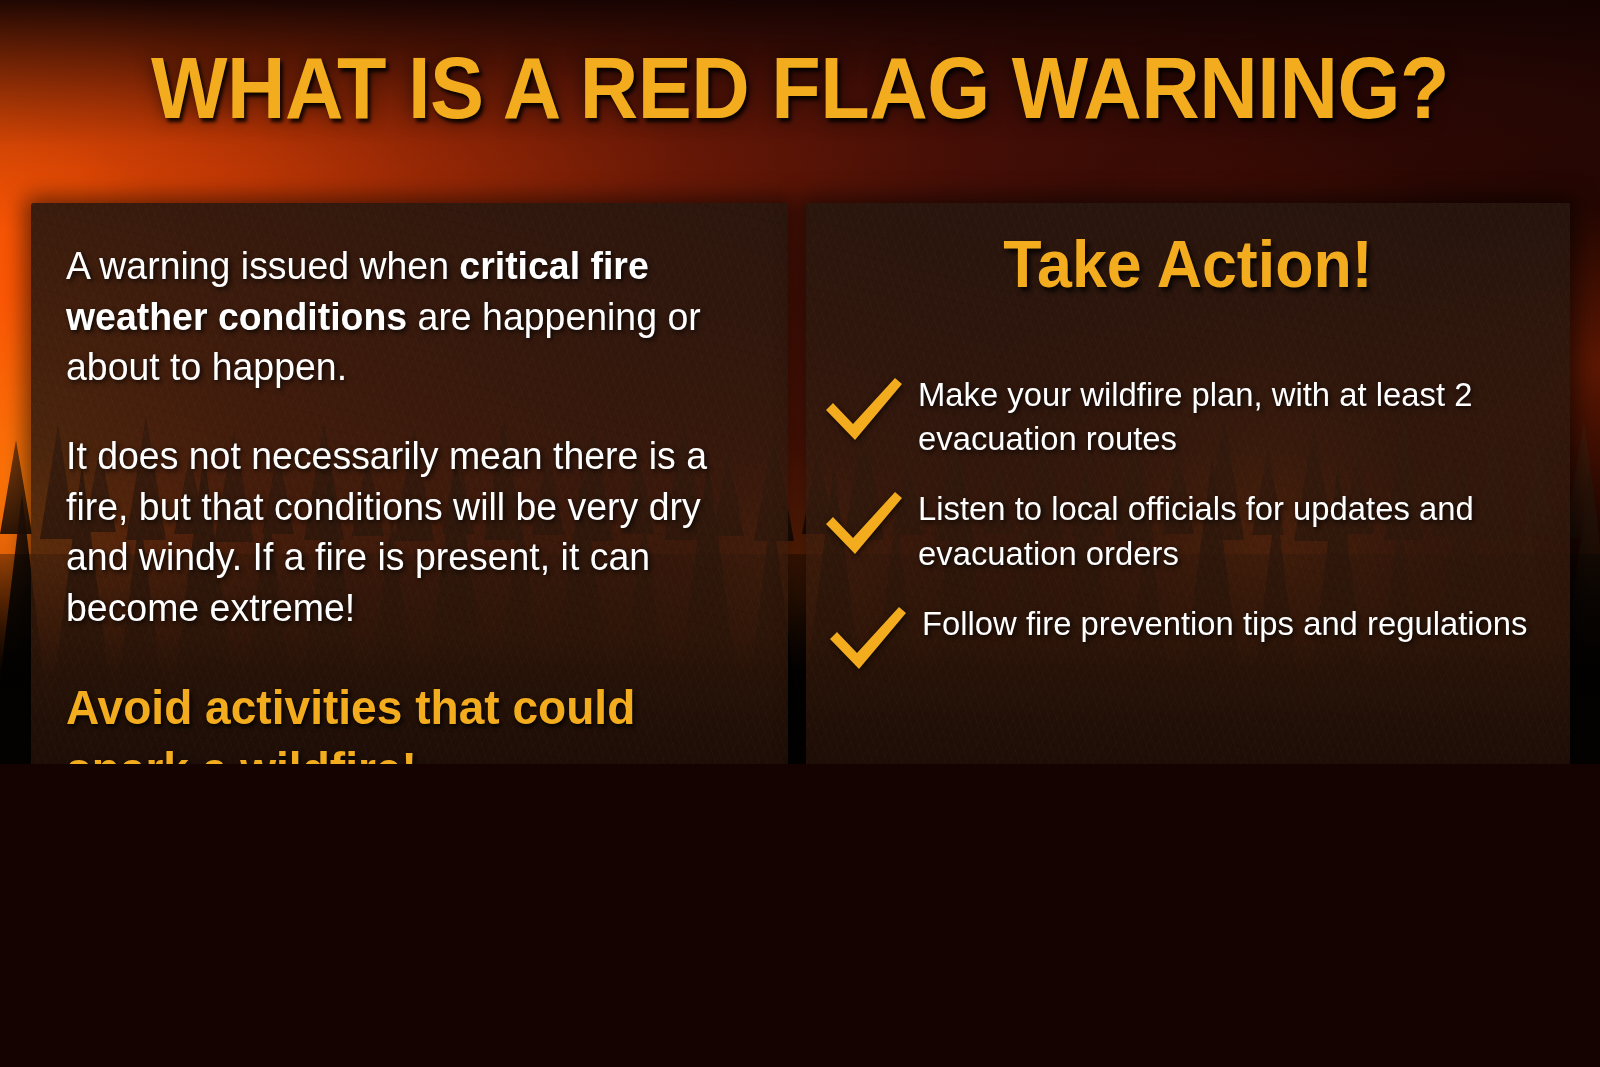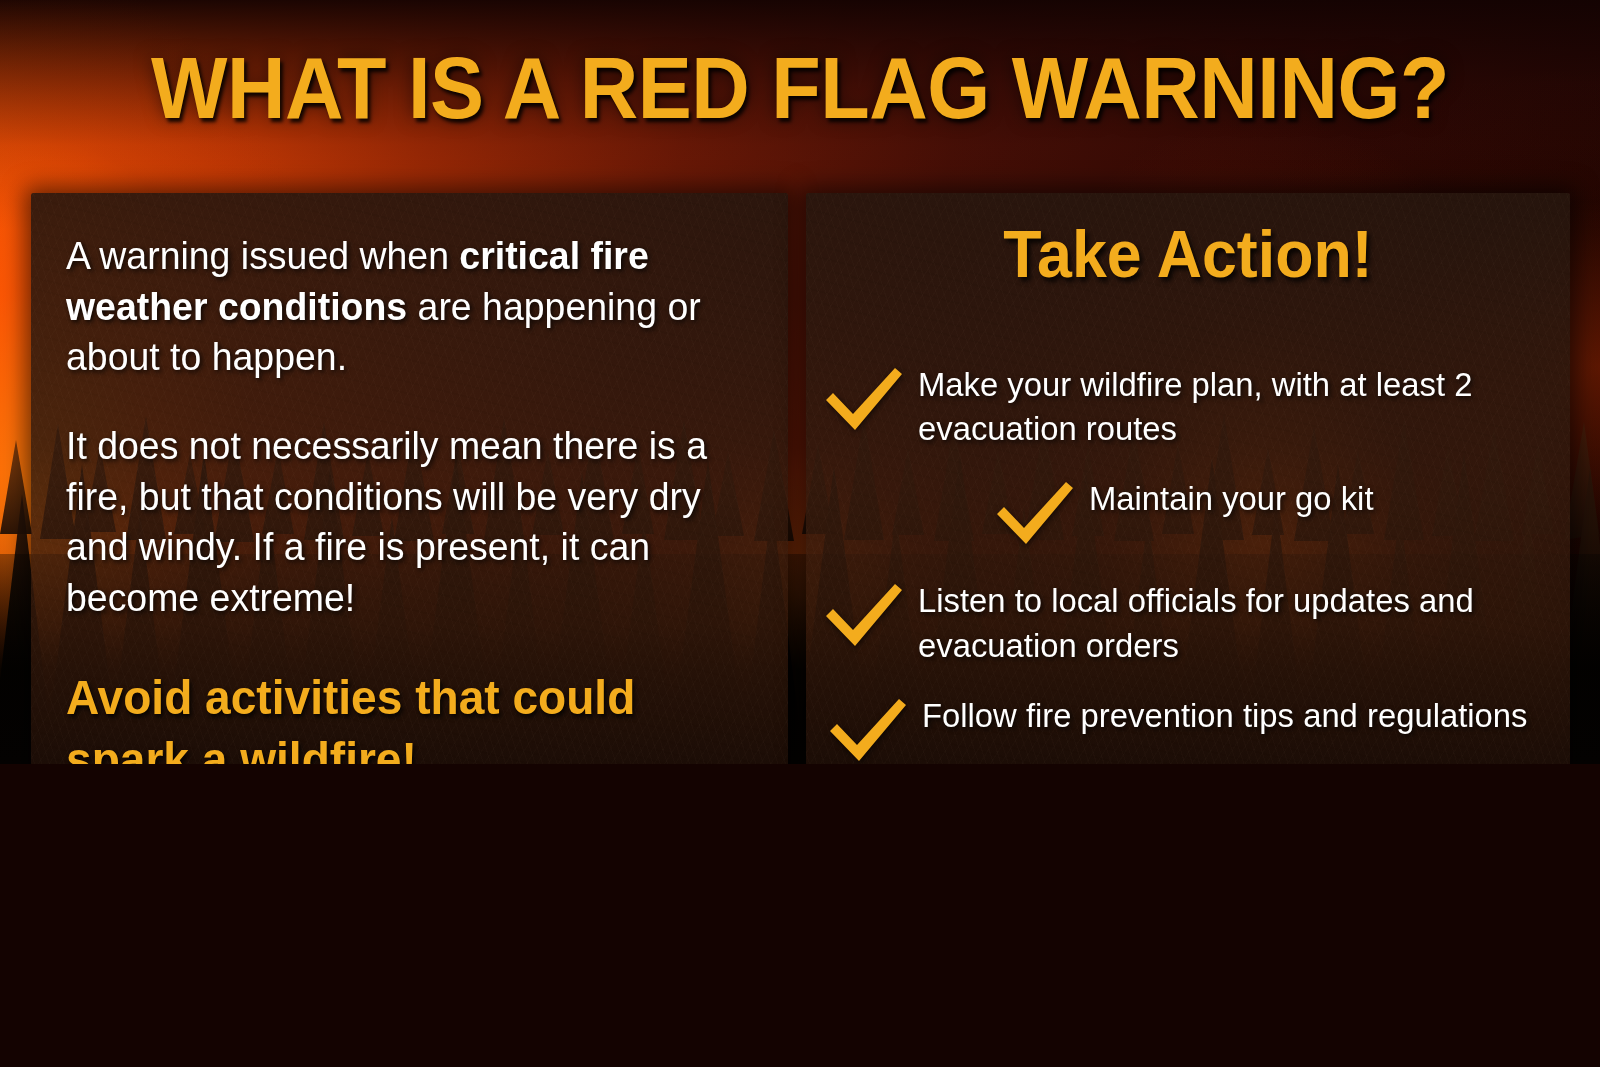--- a/index.html
+++ b/index.html
@@ -85,21 +85,21 @@
     line-height: 1;
     color: #f3ac1d;
     text-shadow: 3px 4px 4px rgba(0,0,0,0.85), 0 0 18px rgba(0,0,0,0.5);
     transform: scaleX(0.92);
     white-space: nowrap;
   }
 
   
   .panel {
     position: absolute;
-    top: 193px;
+    top: 203px;
     height: 833px;
     border-radius: 2px;
     overflow: hidden;
     box-shadow: 0 0 22px 6px rgba(0,0,0,0.55);
   }
   .panel-inner {
     position: absolute; inset: 0;
     background:
       linear-gradient(to bottom,
         rgba(38,22,14,0.90) 0%,
@@ -435,28 +435,20 @@
 
         <div class="check-item">
           <span class="check-mark">
             <svg viewBox="0 0 84 68">
               <path d="M4 34 L 11 27 L 31 48 L 73 2 L 80 8 L 33 64 Z" fill="#f3ac1d"></path>
             </svg>
           </span>
           <span class="check-text">Make your wildfire plan, with at least 2 evacuation routes</span>
         </div>
 
-        <div class="check-item">
-          <span class="check-mark">
-            <svg viewBox="0 0 84 68">
-              <path d="M4 34 L 11 27 L 31 48 L 73 2 L 80 8 L 33 64 Z" fill="#f3ac1d"></path>
-            </svg>
-          </span>
-          <span class="check-text">Maintain your go kit</span>
-        </div>
 
         <div class="check-item">
           <span class="check-mark">
             <svg viewBox="0 0 84 68">
               <path d="M4 34 L 11 27 L 31 48 L 73 2 L 80 8 L 33 64 Z" fill="#f3ac1d"></path>
             </svg>
           </span>
           <span class="check-text">Listen to local officials for updates and evacuation orders</span>
         </div>
 

